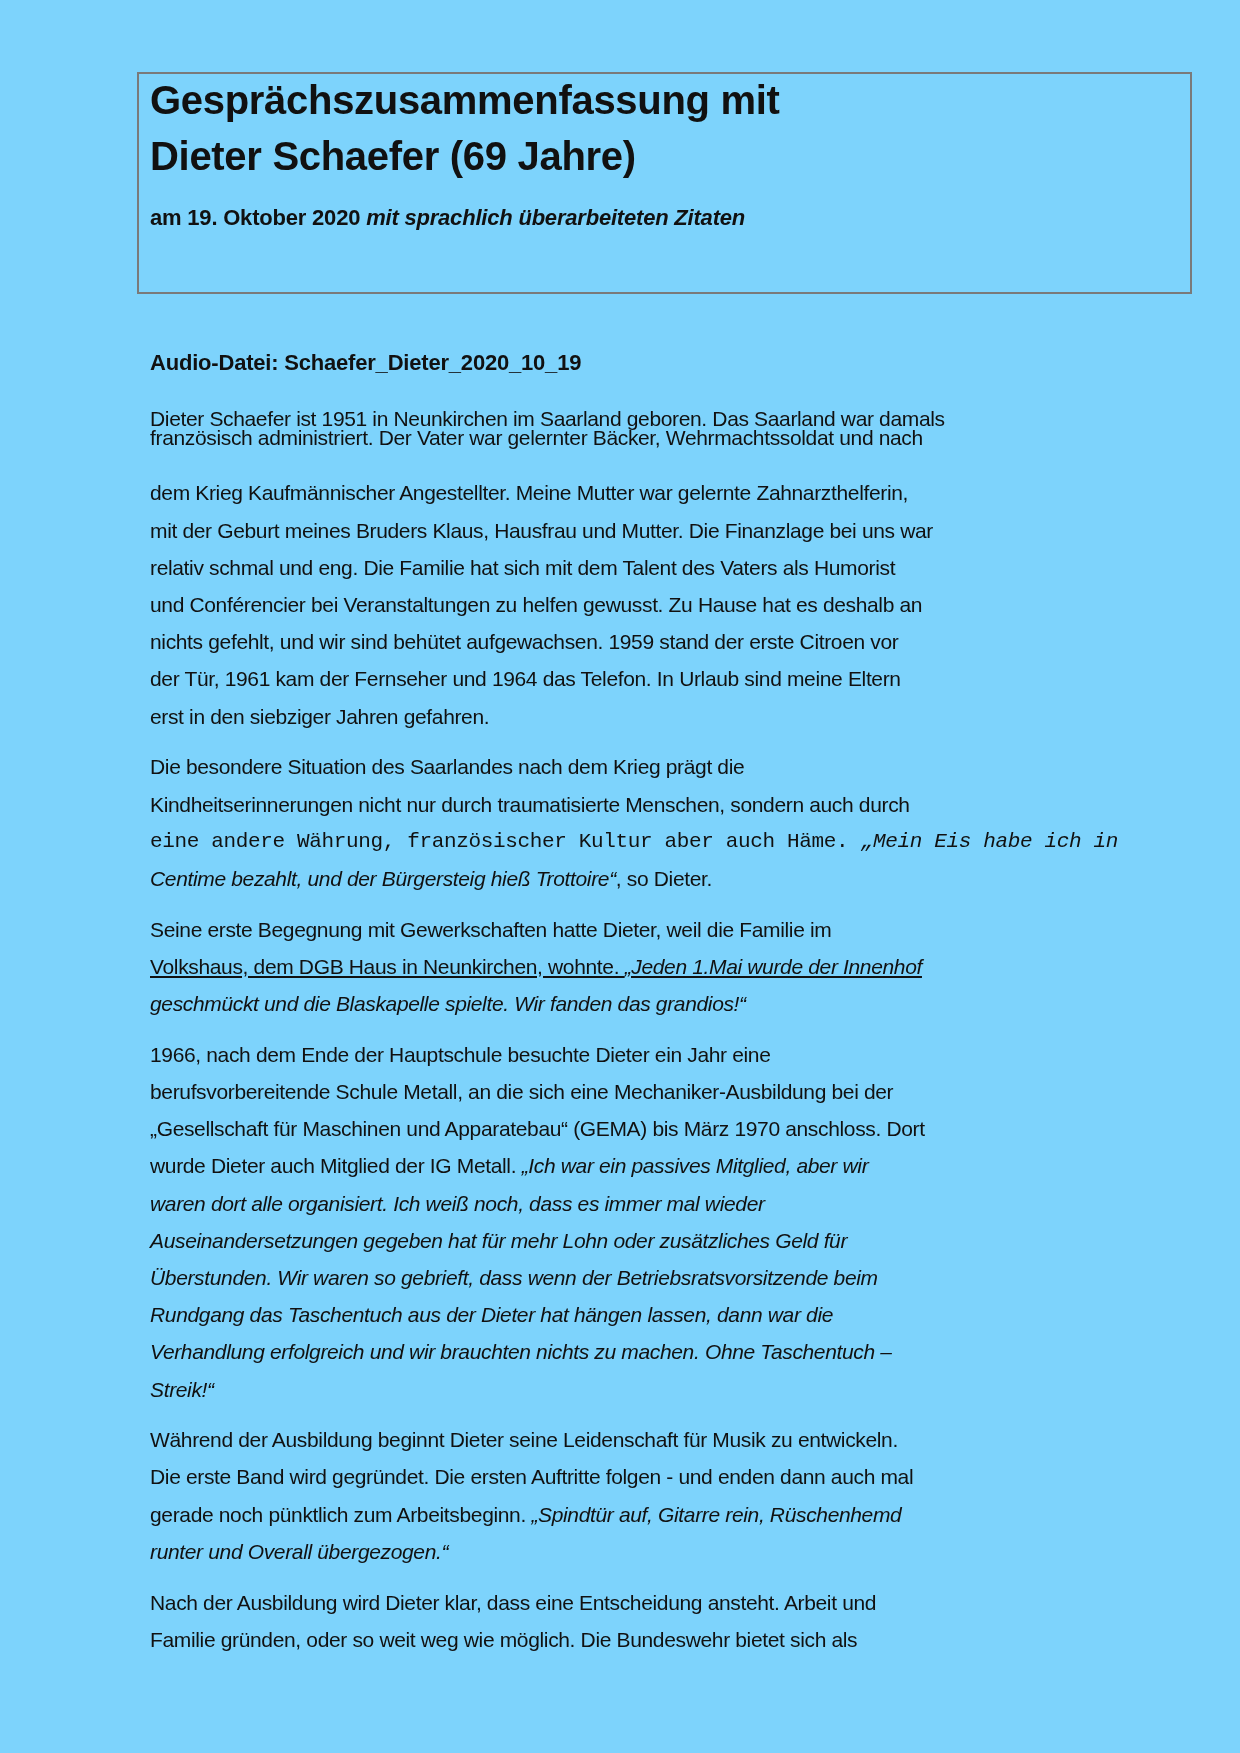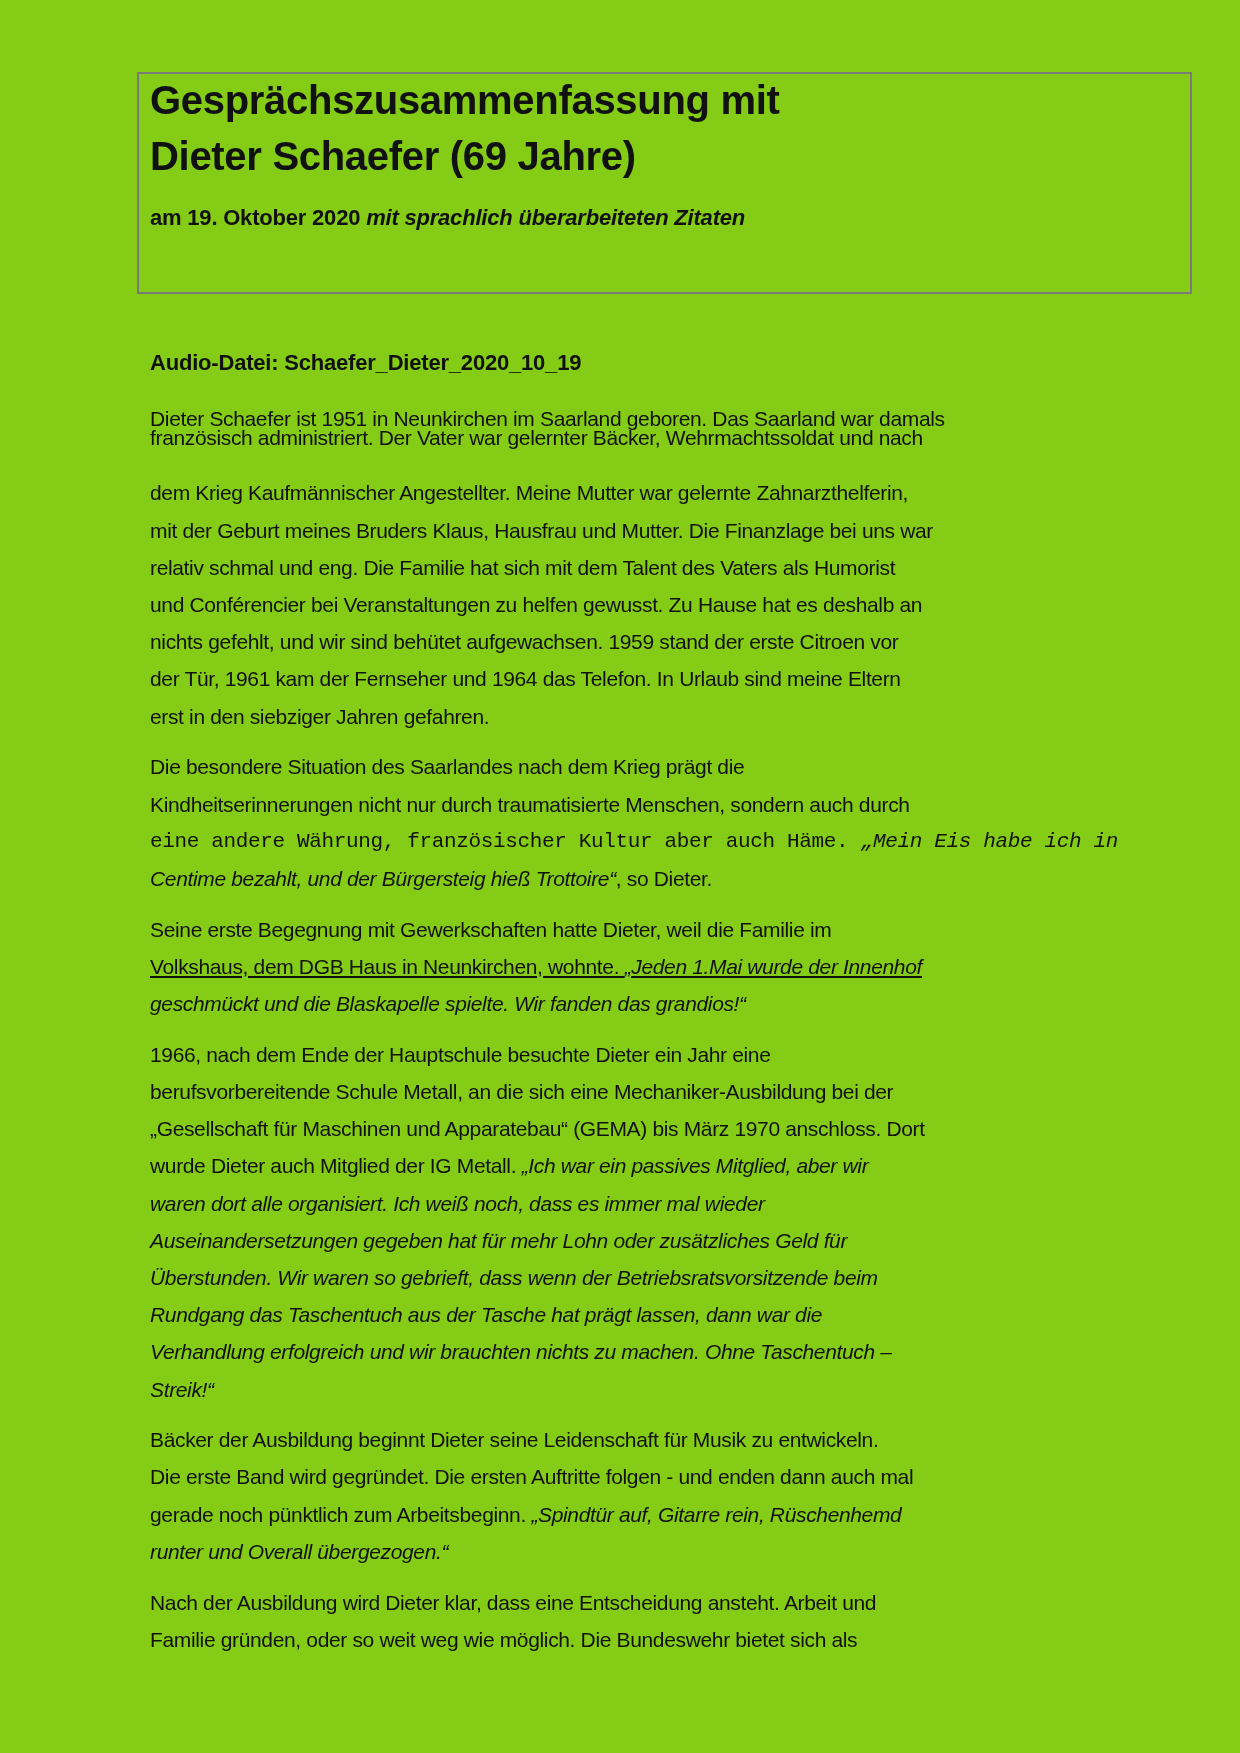--- a/index.html
+++ b/index.html
@@ -1,18 +1,18 @@
 <!DOCTYPE html>
 <html><head>
 <meta charset="utf-8">
 <style>
   html, body { margin: 0; padding: 0; background: #ffffff; }
   body { width: 1240px; height: 1753px; position: relative; overflow: hidden;
          font-family: "Liberation Sans", sans-serif; color: #111111; }
-  .page { position: absolute; left: 0; top: 0; width: 1240px; height: 1753px; background: #84cc16; }
+  .page { position: absolute; left: 0; top: 0; width: 1240px; height: 1753px; background: #7dd3fc; }
   .header-box { position: absolute; left: 137px; top: 72px; width: 1055px; height: 222px;
                 border: 2px solid #7a7a7a; box-sizing: border-box; }
   .line { position: absolute; left: 150px; white-space: nowrap; transform-origin: 0 100%; }
   .title { font-weight: bold; font-size: 40px; letter-spacing: -0.3px; }
   .subline { font-weight: bold; font-size: 22px; letter-spacing: -0.2px; }
   .subline .it { font-style: italic; }
   .audio { font-weight: bold; font-size: 22px; letter-spacing: -0.2px; }
   .body { font-size: 21px; letter-spacing: -0.35px; }
   .it { font-style: italic; }
 </style>
@@ -45,23 +45,23 @@
       <div class="line body" style="top: 917.6px;"><span>Seine erste Begegnung mit Gewerkschaften hatte Dieter, weil die Familie im</span></div>
       <div class="line body" style="top: 954.8px; text-decoration: underline;"><span>Volkshaus, dem DGB Haus in Neunkirchen, wohnte. </span><span class="it">„Jeden 1.Mai wurde der Innenhof</span></div>
       <div class="line body" style="top: 992px;"><span class="it">geschmückt und die Blaskapelle spielte. Wir fanden das grandios!“</span></div>
       <div class="line body" style="top: 1042.7px;"><span>1966, nach dem Ende der Hauptschule besuchte Dieter ein Jahr eine</span></div>
       <div class="line body" style="top: 1079.9px;"><span>berufsvorbereitende Schule Metall, an die sich eine Mechaniker-Ausbildung bei der</span></div>
       <div class="line body" style="top: 1117.1px;"><span>„Gesellschaft für Maschinen und Apparatebau“ (GEMA) bis März 1970 anschloss. Dort</span></div>
       <div class="line body" style="top: 1154.3px;"><span>wurde Dieter auch Mitglied der IG Metall. </span><span class="it">„Ich war ein passives Mitglied, aber wir</span></div>
       <div class="line body" style="top: 1191.5px;"><span class="it">waren dort alle organisiert. Ich weiß noch, dass es immer mal wieder</span></div>
       <div class="line body" style="top: 1228.7px;"><span class="it">Auseinandersetzungen gegeben hat für mehr Lohn oder zusätzliches Geld für</span></div>
       <div class="line body" style="top: 1265.9px;"><span class="it">Überstunden. Wir waren so gebrieft, dass wenn der Betriebsratsvorsitzende beim</span></div>
-      <div class="line body" style="top: 1303.1px;"><span class="it">Rundgang das Taschentuch aus der Tasche hat prägt lassen, dann war die</span></div>
+      <div class="line body" style="top: 1303.1px;"><span class="it">Rundgang das Taschentuch aus der Dieter hat hängen lassen, dann war die</span></div>
       <div class="line body" style="top: 1340.3px;"><span class="it">Verhandlung erfolgreich und wir brauchten nichts zu machen. Ohne Taschentuch –</span></div>
       <div class="line body" style="top: 1377.5px;"><span class="it">Streik!“</span></div>
-      <div class="line body" style="top: 1428.2px;"><span>Bäcker der Ausbildung beginnt Dieter seine Leidenschaft für Musik zu entwickeln.</span></div>
+      <div class="line body" style="top: 1428.2px;"><span>Während der Ausbildung beginnt Dieter seine Leidenschaft für Musik zu entwickeln.</span></div>
       <div class="line body" style="top: 1465.4px;"><span>Die erste Band wird gegründet. Die ersten Auftritte folgen - und enden dann auch mal</span></div>
       <div class="line body" style="top: 1502.6px;"><span>gerade noch pünktlich zum Arbeitsbeginn. </span><span class="it">„Spindtür auf, Gitarre rein, Rüschenhemd</span></div>
       <div class="line body" style="top: 1539.8px;"><span class="it">runter und Overall übergezogen.“</span></div>
       <div class="line body" style="top: 1590.5px;"><span>Nach der Ausbildung wird Dieter klar, dass eine Entscheidung ansteht. Arbeit und</span></div>
       <div class="line body" style="top: 1627.7px;"><span>Familie gründen, oder so weit weg wie möglich. Die Bundeswehr bietet sich als</span></div>
     </div>
 </div>
 
 </body></html>

